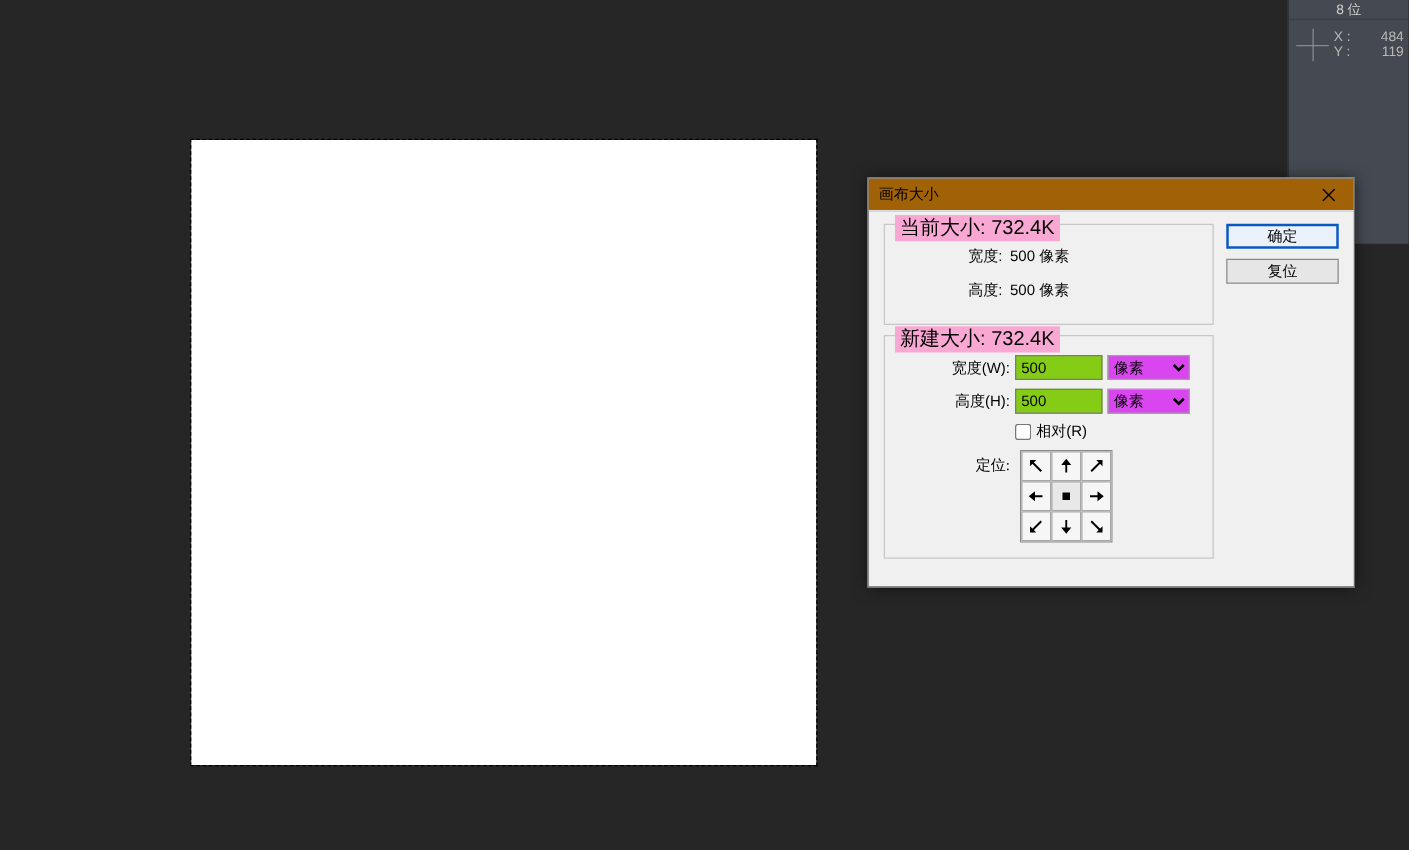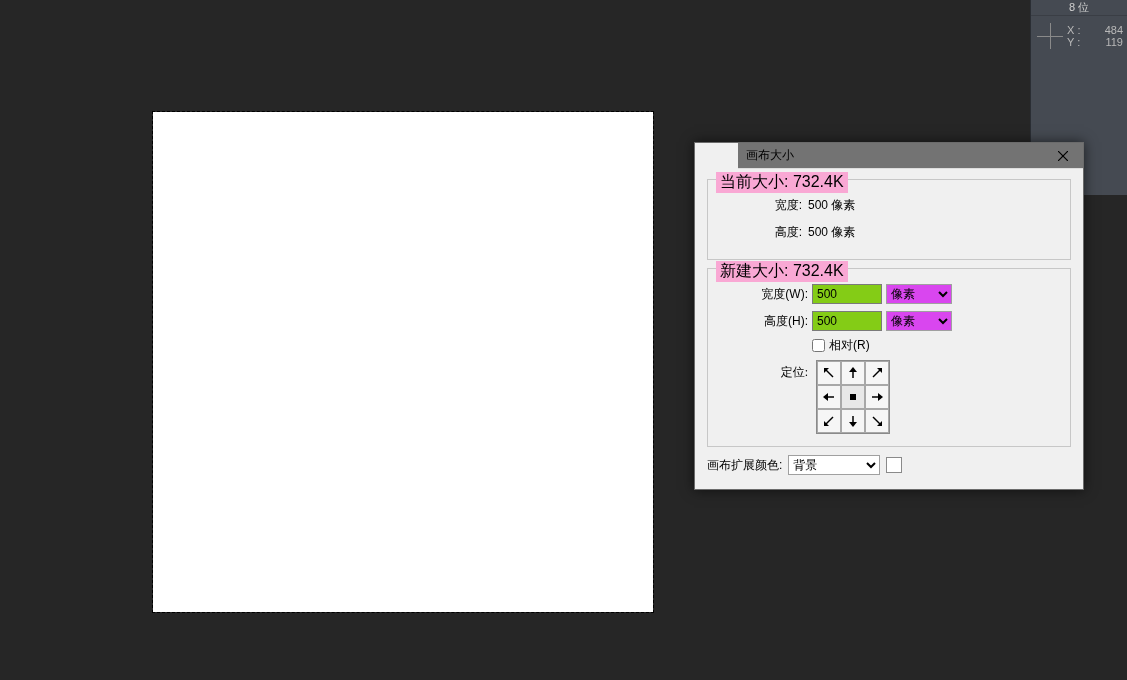--- a/index.html
+++ b/index.html
@@ -87,23 +87,22 @@
       background: #f0f0f0;
       border: 1px solid #6b6b6b;
       box-shadow: 0 0 12px rgba(0,0,0,0.6);
     }
     .titlebar {
       height: 26px;
       display: flex;
       align-items: center;
       justify-content: space-between;
       padding: 0 6px 0 8px;
-      background: #737373;
+      background: #a16207;
       border-bottom: 1px solid #ddd;
-      margin-left: 43px;
     }
     .titlebar .title { font-size: 12px; color: #000; }
     .titlebar .close {
       width: 28px;
       height: 20px;
       display: flex;
       align-items: center;
       justify-content: center;
       cursor: pointer;
     }
@@ -356,21 +355,20 @@
             <div class="anchor-cell">
                 <svg viewBox="0 0 14 14">
                   <line x1="3" y1="3" x2="11" y2="11" stroke="#000" stroke-width="1.5"></line>
                   <polygon points="12,12 7,12 12,7" fill="#000"></polygon>
                 </svg>
               </div>
           </div>
         </div>
       </div>
 
-      <div class="extcolor-row">
-        <span class="label">画布扩展颜色:</span>
-        <select id="ext-color"><option>前景</option><option selected="">背景</option><option>白色</option><option>黑色</option><option>灰色</option><option>其它...</option></select>
-        <div class="swatch"></div>
-      </div>
     </div>
 
+    <div class="dialog-buttons">
+      <div class="btn primary">确定</div>
+      <div class="btn">复位</div>
+    </div>
   </div>
 </div>
 
 </body></html>

